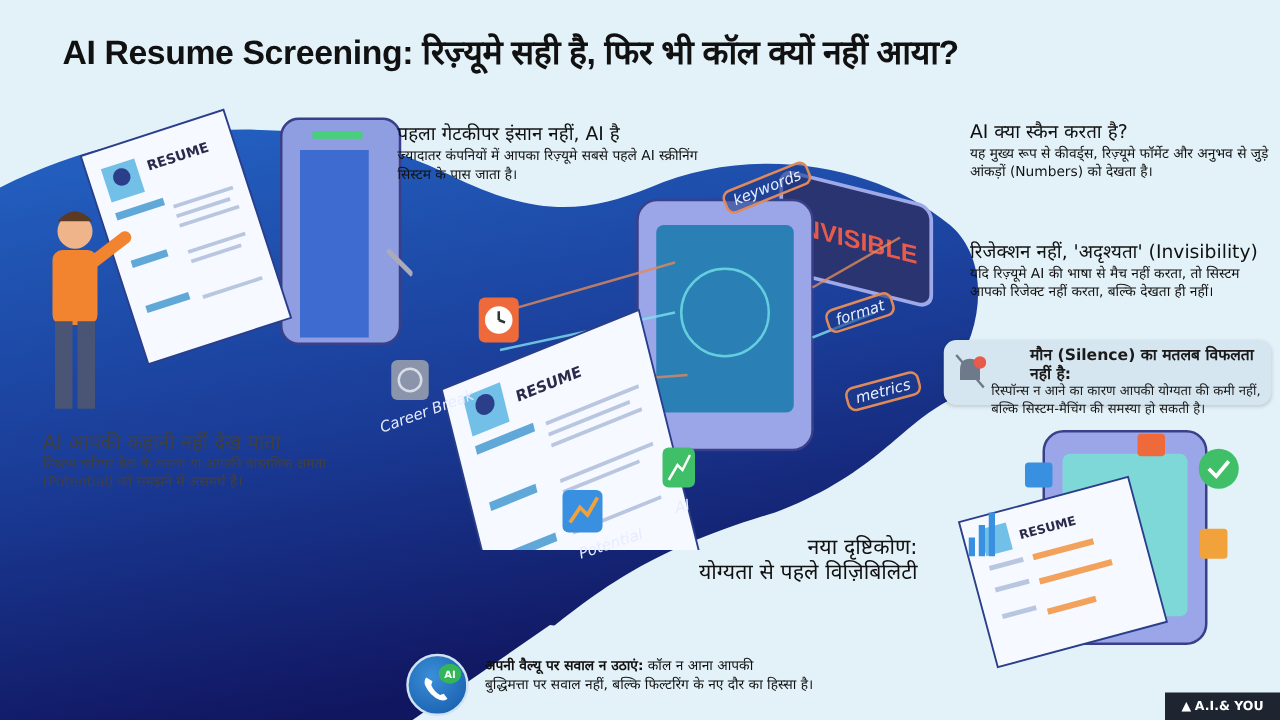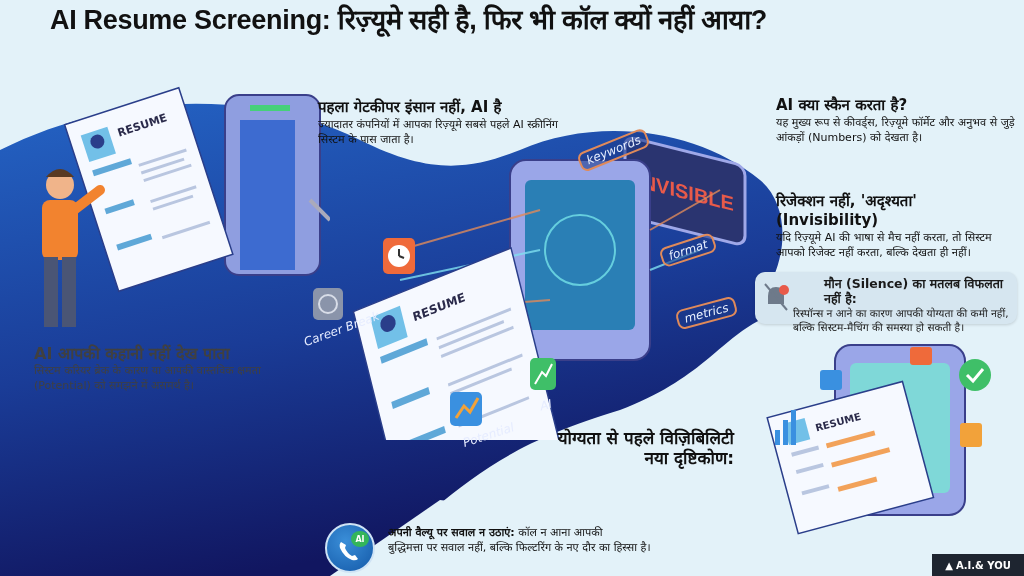--- a/index.html
+++ b/index.html
@@ -9,26 +9,26 @@
     background: #e3f2f9;
     font-family: "DejaVu Sans", "Liberation Sans", sans-serif;
     color: #1a1a1a;
   }
   .abs { position: absolute; }
 
   
   #swoosh { position: absolute; left: 0; top: 0; width: 1024px; height: 576px; }
 
   .title {
-    position: absolute; left: 0; top: 0; width: 817px; text-align: center;
+    position: absolute; left: 0; top: 22px; width: 817px; text-align: center;
     font-family: "Liberation Sans", sans-serif; font-weight: 700;
     font-size: 27px; letter-spacing: -0.3px; color: #111;
   }
 
-  .block h3 { font-size: 15px; font-weight: 700; line-height: 19px; }
+  .block h3 { font-size: 15px; font-weight: 400; line-height: 19px; }
   .block p  { font-size: 11px; line-height: 15px; margin-top: 0; }
   .block.dark { color: #111; }
   .block.light { color: #404040; }
 
   .silence-box {
     position: absolute; left: 755px; top: 272px; width: 262px; height: 52px;
     background: #d6e6f0; border-radius: 10px;
     box-shadow: 0 1px 3px rgba(0,0,0,0.15);
   }
   .silence-box h3 { font-size: 12.5px; font-weight: 700; line-height: 15px; margin-left: 31px; }
@@ -236,22 +236,22 @@
     <p>रिस्पॉन्स न आने का कारण आपकी योग्यता की कमी नहीं, बल्कि सिस्टम-मैचिंग की समस्या हो सकती है।</p>
   </div>
 </div>
 
 <div class="block light abs" style="left:34px;top:344px;width:240px">
   <h3 style="font-size:16px">AI आपकी कहानी नहीं देख पाता</h3>
   <p>सिस्टम करियर ब्रेक के कारण या आपकी वास्तविक क्षमता (Potential) को समझने में असमर्थ है।</p>
 </div>
 
 <div class="block dark abs" style="left:470px;top:428px;width:264px;text-align:right">
+  <h3 style="font-size:17px;line-height:20px">नया दृष्टिकोण:</h3>
   <h3 style="font-size:17px;line-height:20px">योग्यता से पहले विज़िबिलिटी</h3>
-  <h3 style="font-size:17px;line-height:20px">नया दृष्टिकोण:</h3>
 </div>
 
 <div class="phone-icon">
   <svg class="abs" style="left:10px;top:14px" width="24" height="24">
     <path d="M4,3 Q2,5 3,9 Q7,18 15,21 Q19,22 21,20 L18,16 L15,17 Q10,14 8,9 L9,6 Z" fill="#fff"></path>
   </svg>
   <div class="ai-bubble">AI</div>
 </div>
 
 <div class="block dark abs" style="left:388px;top:525px;width:320px">

